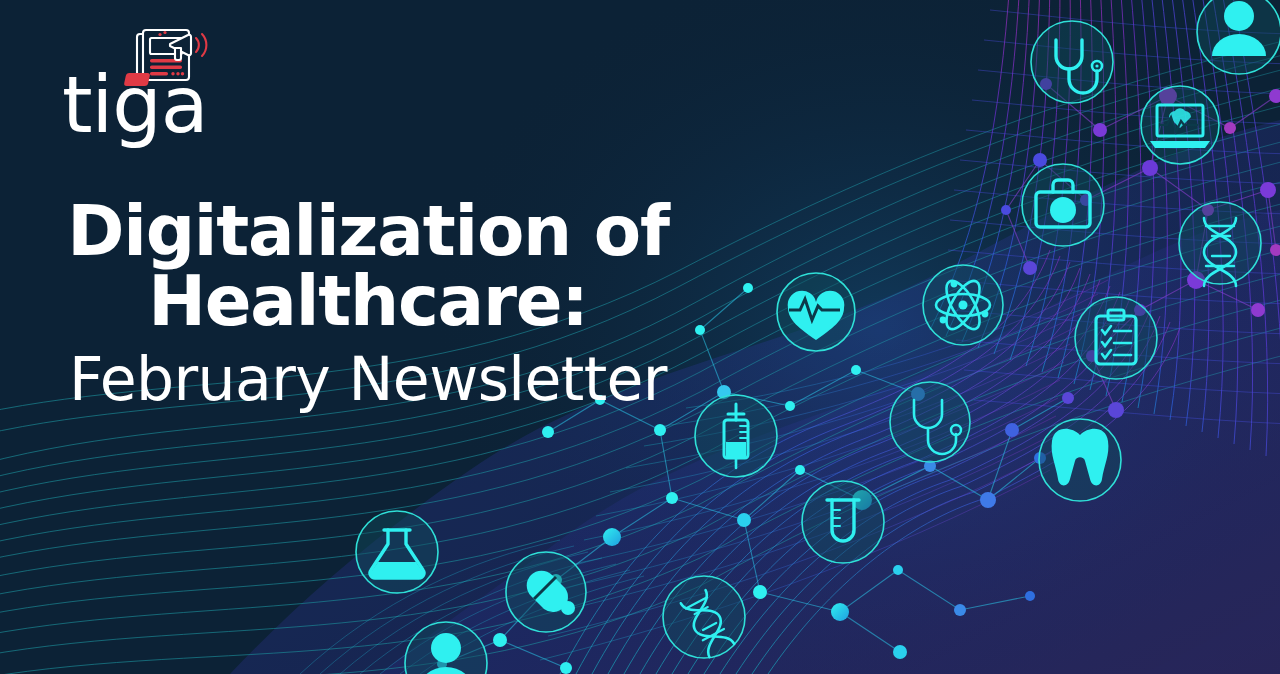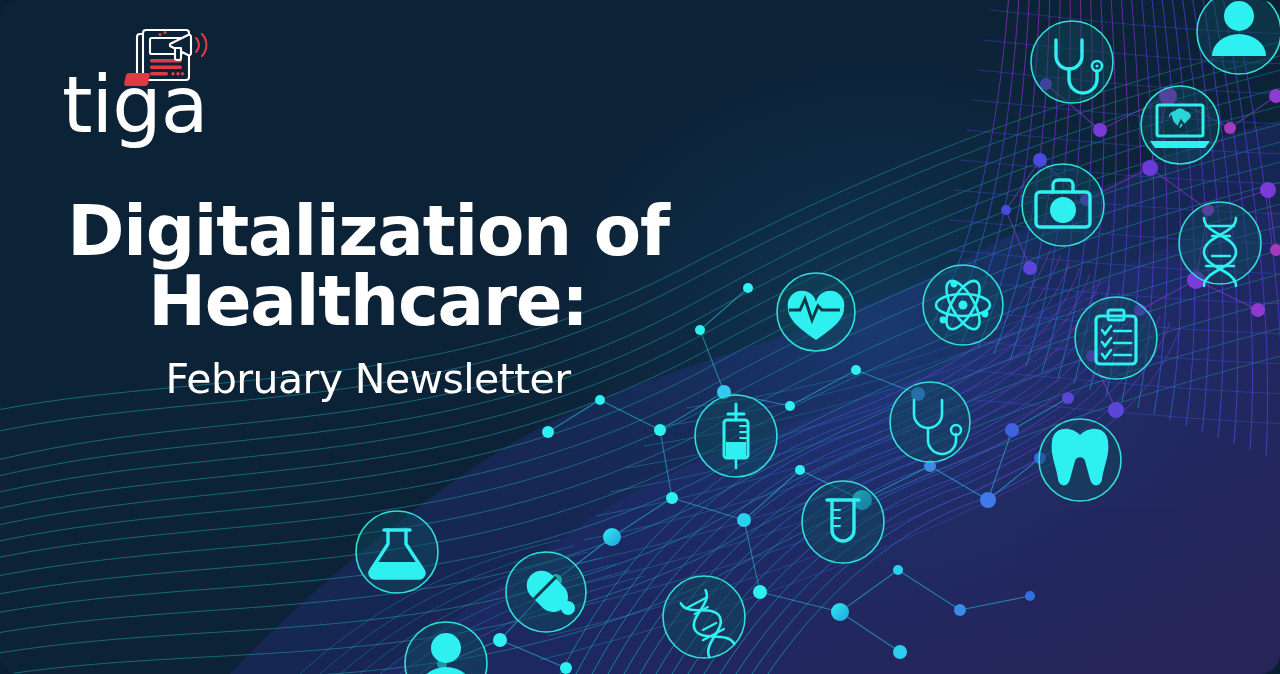--- a/index.html
+++ b/index.html
@@ -1,21 +1,20 @@
 <!DOCTYPE html>
 <html><head>
 <meta charset="utf-8">
 <style>
   html,body{margin:0;padding:0;background:#0b1f33;}
   *{box-sizing:border-box;}
   #banner{
     position:relative;width:1280px;height:674px;overflow:hidden;
     background:#0c2236;
     font-family:"Liberation Sans", sans-serif;
-    border-radius:20px;
   }
   .layer{position:absolute;inset:0;}
   svg.layer{width:1280px;height:674px;display:block;}
 
   
   #logo-block{position:absolute;left:62px;top:14px;width:230px;height:130px;}
   #logo-mark{position:absolute;left:72px;top:8px;width:84px;height:62px;}
   #logo-word{
     position:absolute;left:0;top:52px;
     color:#ffffff;font-size:78px;line-height:78px;
@@ -28,21 +27,21 @@
   }
 
   
   #headline{position:absolute;left:58px;top:196px;width:620px;text-align:center;}
   #title{
     color:#ffffff;font-size:69px;line-height:70px;font-weight:700;
     letter-spacing:-1.2px;margin:0;
     font-family:"DejaVu Sans", sans-serif;
   }
   #subtitle{
-    color:#ffffff;font-size:41px;line-height:58px;font-weight:400;
+    color:#ffffff;font-size:60px;line-height:58px;font-weight:400;
     letter-spacing:-0.6px;margin:14px 0 0 0;
     font-family:"DejaVu Sans", sans-serif;
   }
 </style>
 </head>
 <body>
 
 <div id="banner">
 
   <svg class="layer" viewBox="0 0 1280 674" preserveAspectRatio="none" aria-hidden="true">

